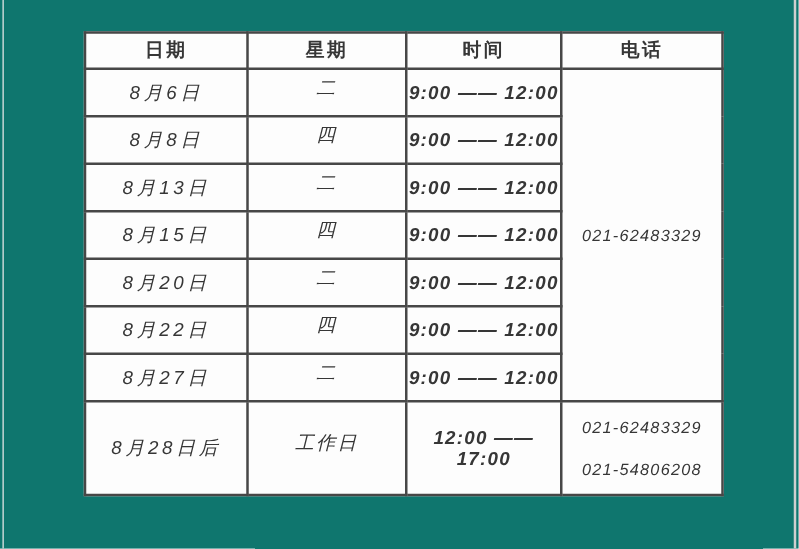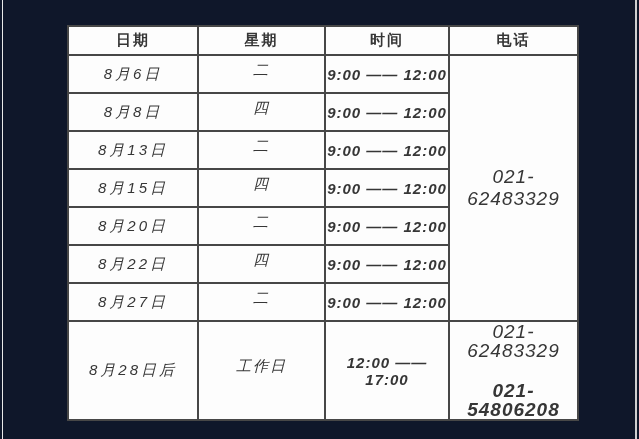--- a/index.html
+++ b/index.html
@@ -5,21 +5,21 @@
   html, body {
     margin: 0;
     padding: 0;
     background: #ffffff;
     font-family: "Liberation Sans", "DejaVu Sans", sans-serif;
   }
   .page {
     position: relative;
     width: 639px;
     height: 439px;
-    background: #0f172a;
+    background: #0f766e;
     overflow: hidden;
   }
   
   .edge-line-left {
     position: absolute;
     left: 2px; top: 0;
     width: 1px; height: 439px;
     background: #e9e9e9;
   }
   .edge-line-right {
@@ -67,23 +67,23 @@
     color: #3a3a3a;
   }
   td.date-cell  { letter-spacing: 3px; }
   td.weekday-cell span {
     position: relative;
     top: -4px;          
     display: inline-block;
     letter-spacing: 2px;
   }
   td.time-cell { letter-spacing: 1px; font-weight: bold; }
-  td.phone-cell { letter-spacing: 1px; font-size: 19px; }
+  td.phone-cell { letter-spacing: 1px; font-size: 13px; }
   td.phone-cell .phone-line { line-height: 1; }
-  td.phone-cell .phone-line + .phone-line { margin-top: 21px; font-weight: bold; }
+  td.phone-cell .phone-line + .phone-line { margin-top: 21px; }
 </style>
 </head>
 <body>
 
 <div class="page">
 
   <div class="edge-line-left"></div>
   <div class="edge-line-right"></div>
 
   <table class="schedule">

